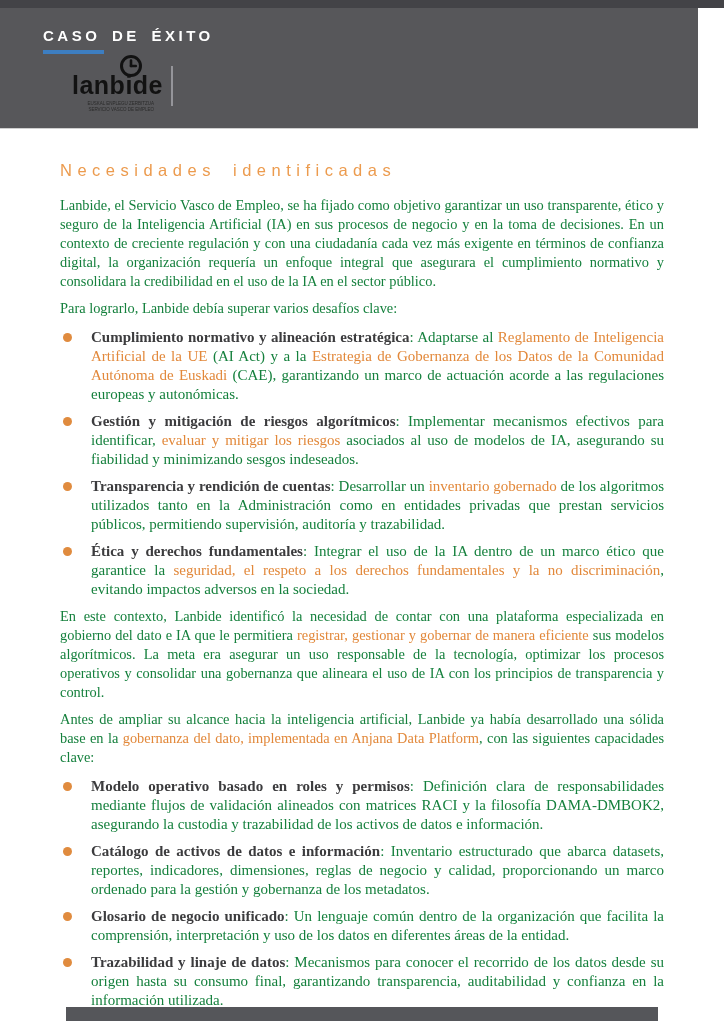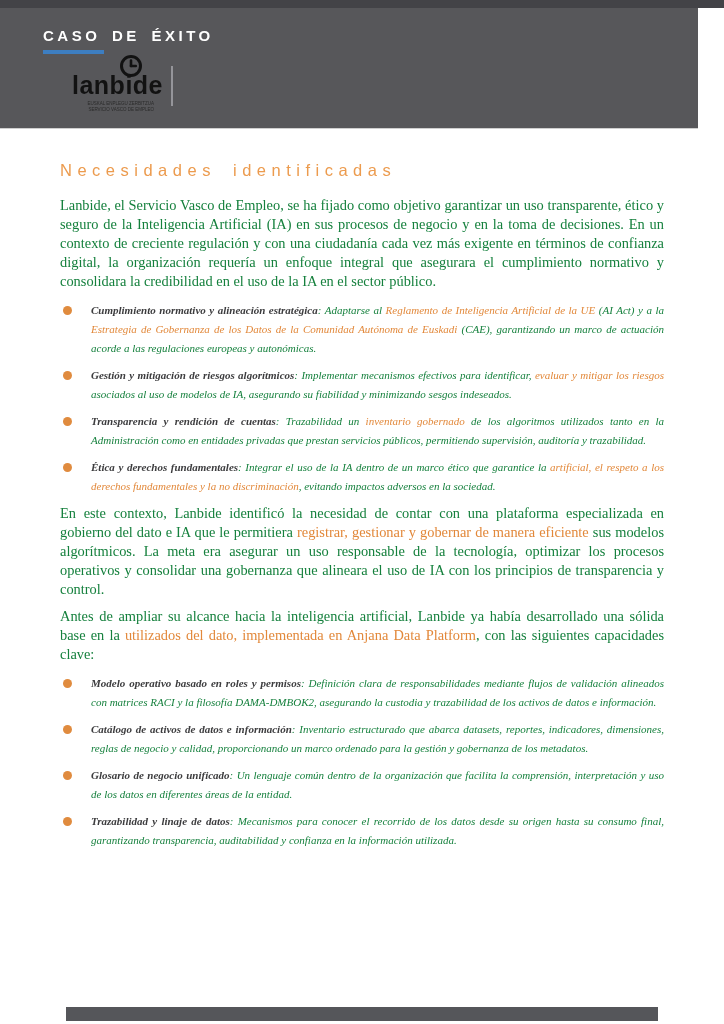--- a/index.html
+++ b/index.html
@@ -29,21 +29,21 @@
   .anjana-sub{font-family:"Liberation Sans",sans-serif;font-weight:bold;font-size:10px;
     letter-spacing:1.5px;color:#eca438;text-align:right;padding-right:15px;margin-top:-2px;}
   
   .content{position:absolute;top:128px;left:0;width:724px;padding:8px 60px;box-sizing:border-box;}
   .section-title{margin:25px 0 16px 0;font-family:"Liberation Sans",sans-serif;font-weight:500;
     font-size:16.5px;letter-spacing:5.5px;word-spacing:7px;color:#ec9b4e;}
   .para{margin:0 0 8px 0;font-size:14.4px;line-height:19px;text-align:justify;color:#4e4e50;}
   ul.bullets{list-style:none;margin:10px 0 8px 0;padding:0;}
   ul.bullets li{display:flex;margin:0 0 8px 0;}
   .dot{flex:0 0 9px;width:9px;height:9px;border-radius:50%;background:#e08b3e;margin:5px 19px 0 3px;}
-  .li-body{flex:1;font-size:11px;line-height:19px;text-align:justify;color:#4e4e50;font-style:italic;}
+  .li-body{flex:1;font-size:15px;line-height:19px;text-align:justify;color:#4e4e50;}
   .seg-n{color:#15803d;}
   .seg-b{font-weight:bold;color:#3c3c3e;}
   .seg-a{color:#e2883a;}
   
   .footer-bar{position:absolute;left:66px;top:1007px;width:592px;height:14px;background:#55565a;}
 </style>
 </head>
 <body>
 
 <div class="header">
@@ -68,42 +68,43 @@
   </div>
 
   <div class="hdr-divider"></div>
 
 </div>
 
 <div class="content">
   <h1 class="section-title">Necesidades identificadas</h1>
 
   <p class="para"><span class="seg-n">Lanbide, el Servicio Vasco de Empleo, se ha fijado como objetivo garantizar un uso transparente, ético y seguro de la Inteligencia Artificial (IA) en sus procesos de negocio y en la toma de decisiones. En un contexto de creciente regulación y con una ciudadanía cada vez más exigente en términos de confianza digital, la organización requería un enfoque integral que asegurara el cumplimiento normativo y consolidara la credibilidad en el uso de la IA en el sector público.</span></p>
+  <p class="para"><span class="seg-n">Para lograrlo, Lanbide debía superar varios desafíos clave:</span></p>
 
   <ul class="bullets">
     <li>
       <span class="dot"></span>
       <div class="li-body"><span class="seg-b">Cumplimiento normativo y alineación estratégica</span><span class="seg-n">: Adaptarse al </span><span class="seg-a">Reglamento de Inteligencia Artificial de la UE</span><span class="seg-n"> (AI Act) y a la </span><span class="seg-a">Estrategia de Gobernanza de los Datos de la Comunidad Autónoma de Euskadi</span><span class="seg-n"> (CAE), garantizando un marco de actuación acorde a las regulaciones europeas y autonómicas.</span></div>
     </li>
     <li>
       <span class="dot"></span>
       <div class="li-body"><span class="seg-b">Gestión y mitigación de riesgos algorítmicos</span><span class="seg-n">: Implementar mecanismos efectivos para identificar, </span><span class="seg-a">evaluar y mitigar los riesgos</span><span class="seg-n"> asociados al uso de modelos de IA, asegurando su fiabilidad y minimizando sesgos indeseados.</span></div>
     </li>
     <li>
       <span class="dot"></span>
-      <div class="li-body"><span class="seg-b">Transparencia y rendición de cuentas</span><span class="seg-n">: Trazabilidad un </span><span class="seg-a">inventario gobernado</span><span class="seg-n"> de los algoritmos utilizados tanto en la Administración como en entidades privadas que prestan servicios públicos, permitiendo supervisión, auditoría y trazabilidad.</span></div>
+      <div class="li-body"><span class="seg-b">Transparencia y rendición de cuentas</span><span class="seg-n">: Desarrollar un </span><span class="seg-a">inventario gobernado</span><span class="seg-n"> de los algoritmos utilizados tanto en la Administración como en entidades privadas que prestan servicios públicos, permitiendo supervisión, auditoría y trazabilidad.</span></div>
     </li>
     <li>
       <span class="dot"></span>
-      <div class="li-body"><span class="seg-b">Ética y derechos fundamentales</span><span class="seg-n">: Integrar el uso de la IA dentro de un marco ético que garantice la </span><span class="seg-a">artificial, el respeto a los derechos fundamentales y la no discriminación</span><span class="seg-n">, evitando impactos adversos en la sociedad.</span></div>
+      <div class="li-body"><span class="seg-b">Ética y derechos fundamentales</span><span class="seg-n">: Integrar el uso de la IA dentro de un marco ético que garantice la </span><span class="seg-a">seguridad, el respeto a los derechos fundamentales y la no discriminación</span><span class="seg-n">, evitando impactos adversos en la sociedad.</span></div>
     </li>
   </ul>
 
   <p class="para"><span class="seg-n">En este contexto, Lanbide identificó la necesidad de contar con una plataforma especializada en gobierno del dato e IA que le permitiera </span><span class="seg-a">registrar, gestionar y gobernar de manera eficiente</span><span class="seg-n"> sus modelos algorítmicos. La meta era asegurar un uso responsable de la tecnología, optimizar los procesos operativos y consolidar una gobernanza que alineara el uso de IA con los principios de transparencia y control.</span></p>
-  <p class="para"><span class="seg-n">Antes de ampliar su alcance hacia la inteligencia artificial, Lanbide ya había desarrollado una sólida base en la </span><span class="seg-a">utilizados del dato, implementada en Anjana Data Platform</span><span class="seg-n">, con las siguientes capacidades clave:</span></p>
+  <p class="para"><span class="seg-n">Antes de ampliar su alcance hacia la inteligencia artificial, Lanbide ya había desarrollado una sólida base en la </span><span class="seg-a">gobernanza del dato, implementada en Anjana Data Platform</span><span class="seg-n">, con las siguientes capacidades clave:</span></p>
 
   <ul class="bullets">
     <li>
       <span class="dot"></span>
       <div class="li-body"><span class="seg-b">Modelo operativo basado en roles y permisos</span><span class="seg-n">: Definición clara de responsabilidades mediante flujos de validación alineados con matrices RACI y la filosofía DAMA-DMBOK2, asegurando la custodia y trazabilidad de los activos de datos e información.</span></div>
     </li>
     <li>
       <span class="dot"></span>
       <div class="li-body"><span class="seg-b">Catálogo de activos de datos e información</span><span class="seg-n">: Inventario estructurado que abarca datasets, reportes, indicadores, dimensiones, reglas de negocio y calidad, proporcionando un marco ordenado para la gestión y gobernanza de los metadatos.</span></div>
     </li>

